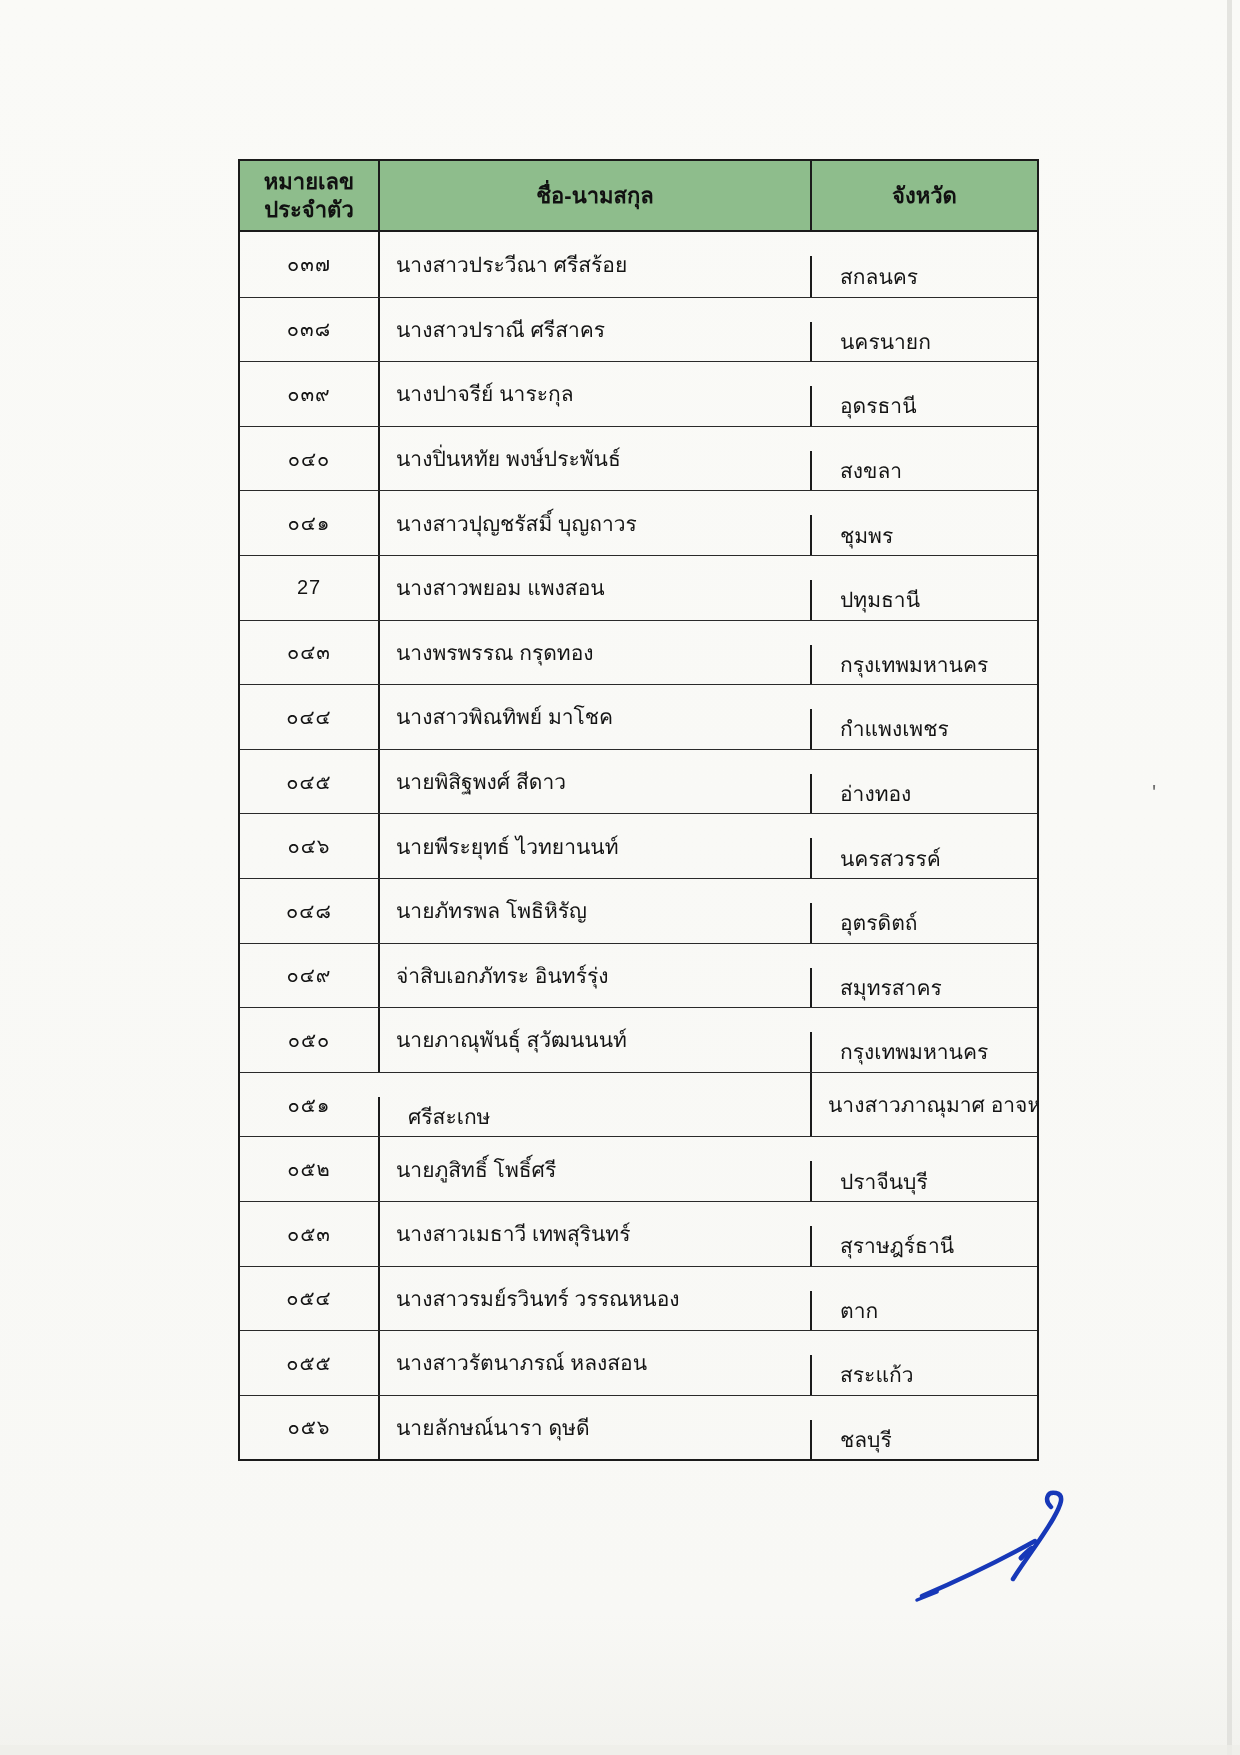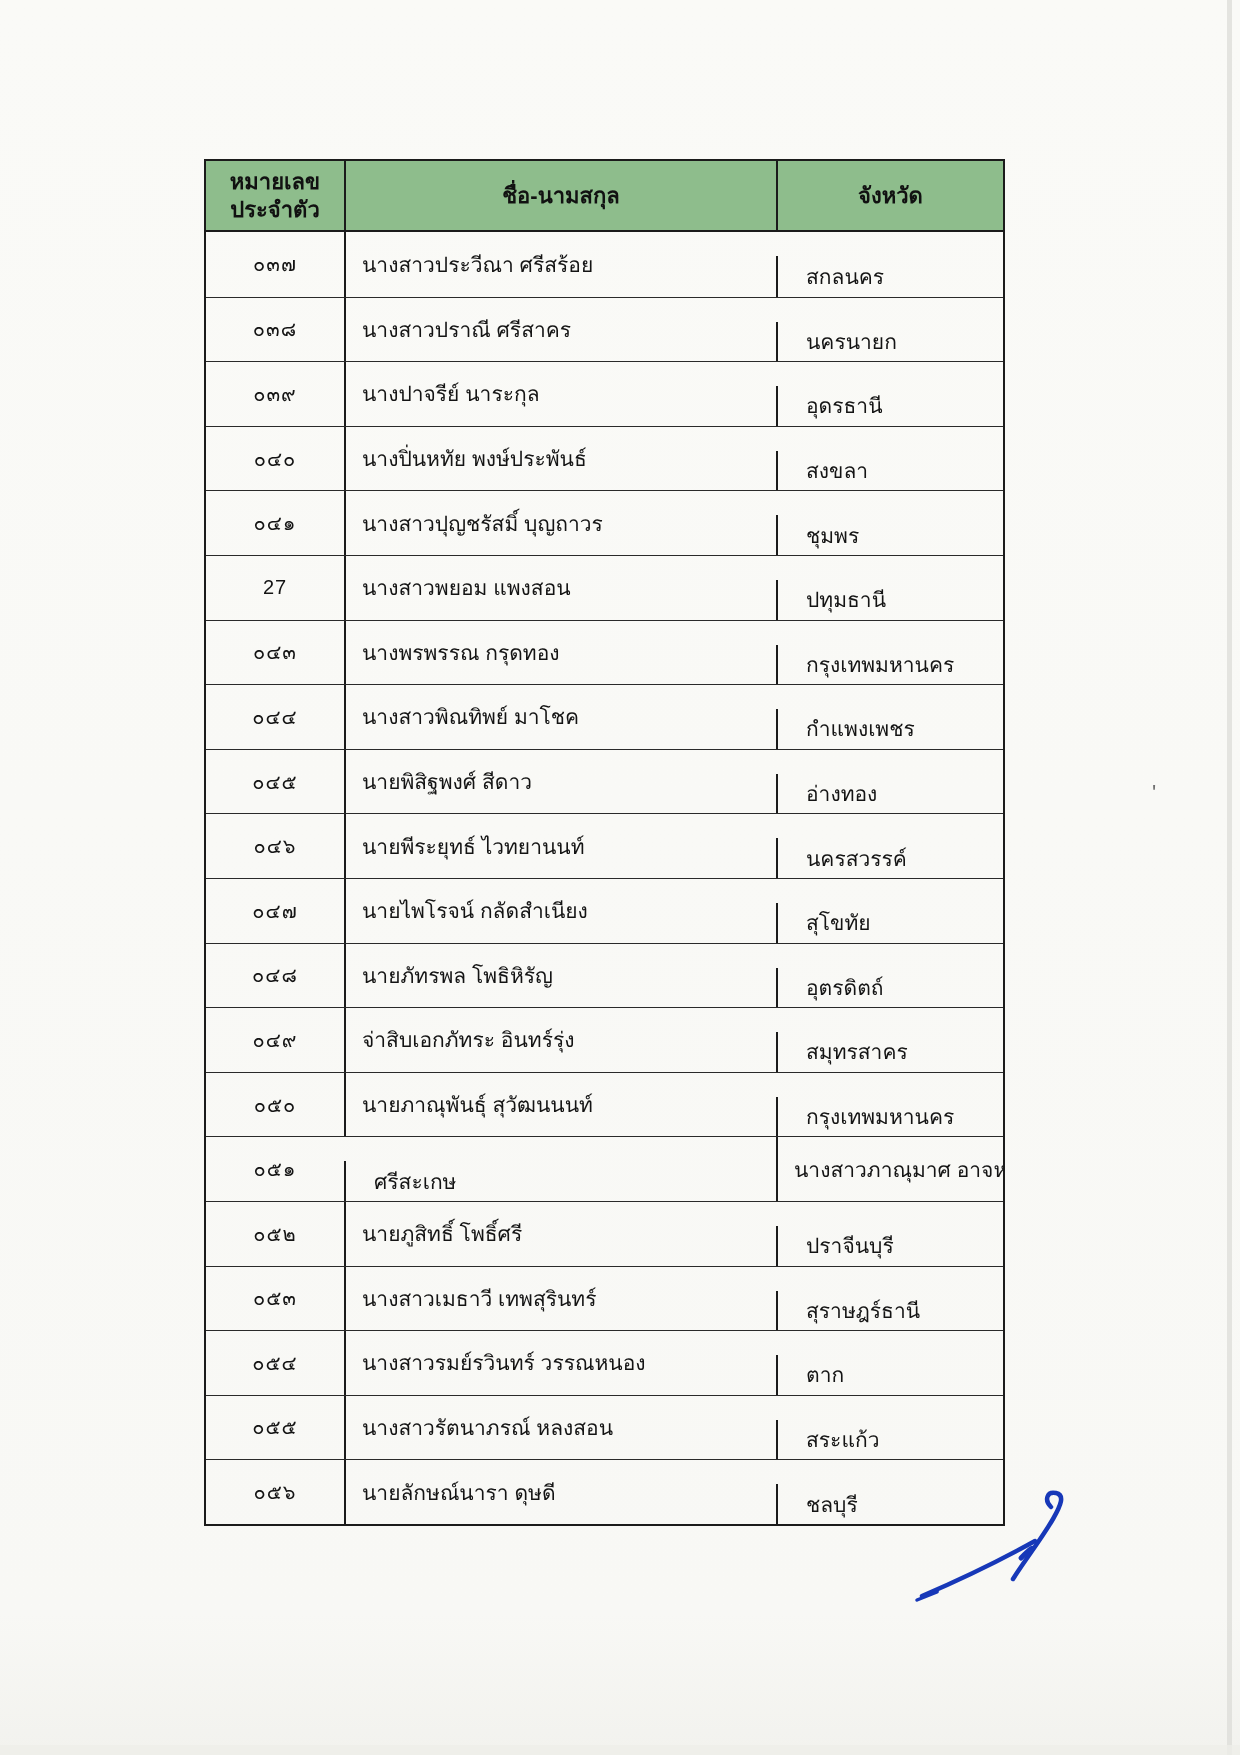--- a/index.html
+++ b/index.html
@@ -33,21 +33,21 @@
   }
   .scan-speck {
     position: absolute;
     left: 1152px; top: 780px;
     font-size: 22px;
     color: #6f6f6f;
   }
 
   .doc-table {
     position: absolute;
-    left: 204px;
+    left: 238px;
     top: 159px;
     width: 801px;
     border: 2px solid #1b1b1b;
     background: transparent;
   }
   .thead {
     display: grid;
     grid-template-columns: 138px 432px auto;
     height: 71px;
     border-bottom: 2px solid #1b1b1b;
@@ -159,25 +159,20 @@
           <div class="td id">๐๔๕</div>
           <div class="td name">นายพิสิฐพงศ์ สีดาว</div>
           <div class="td province">อ่างทอง</div>
         </div>
         <div class="tr">
           <div class="td id">๐๔๖</div>
           <div class="td name">นายพีระยุทธ์  ไวทยานนท์</div>
           <div class="td province">นครสวรรค์</div>
         </div>
         <div class="tr">
-          <div class="td id">๐๔๗</div>
-          <div class="td name">นายไพโรจน์  กลัดสำเนียง</div>
-          <div class="td province">สุโขทัย</div>
-        </div>
-        <div class="tr">
           <div class="td id">๐๔๘</div>
           <div class="td name">นายภัทรพล โพธิหิรัญ</div>
           <div class="td province">อุตรดิตถ์</div>
         </div>
         <div class="tr">
           <div class="td id">๐๔๙</div>
           <div class="td name">จ่าสิบเอกภัทระ  อินทร์รุ่ง</div>
           <div class="td province">สมุทรสาคร</div>
         </div>
         <div class="tr">

